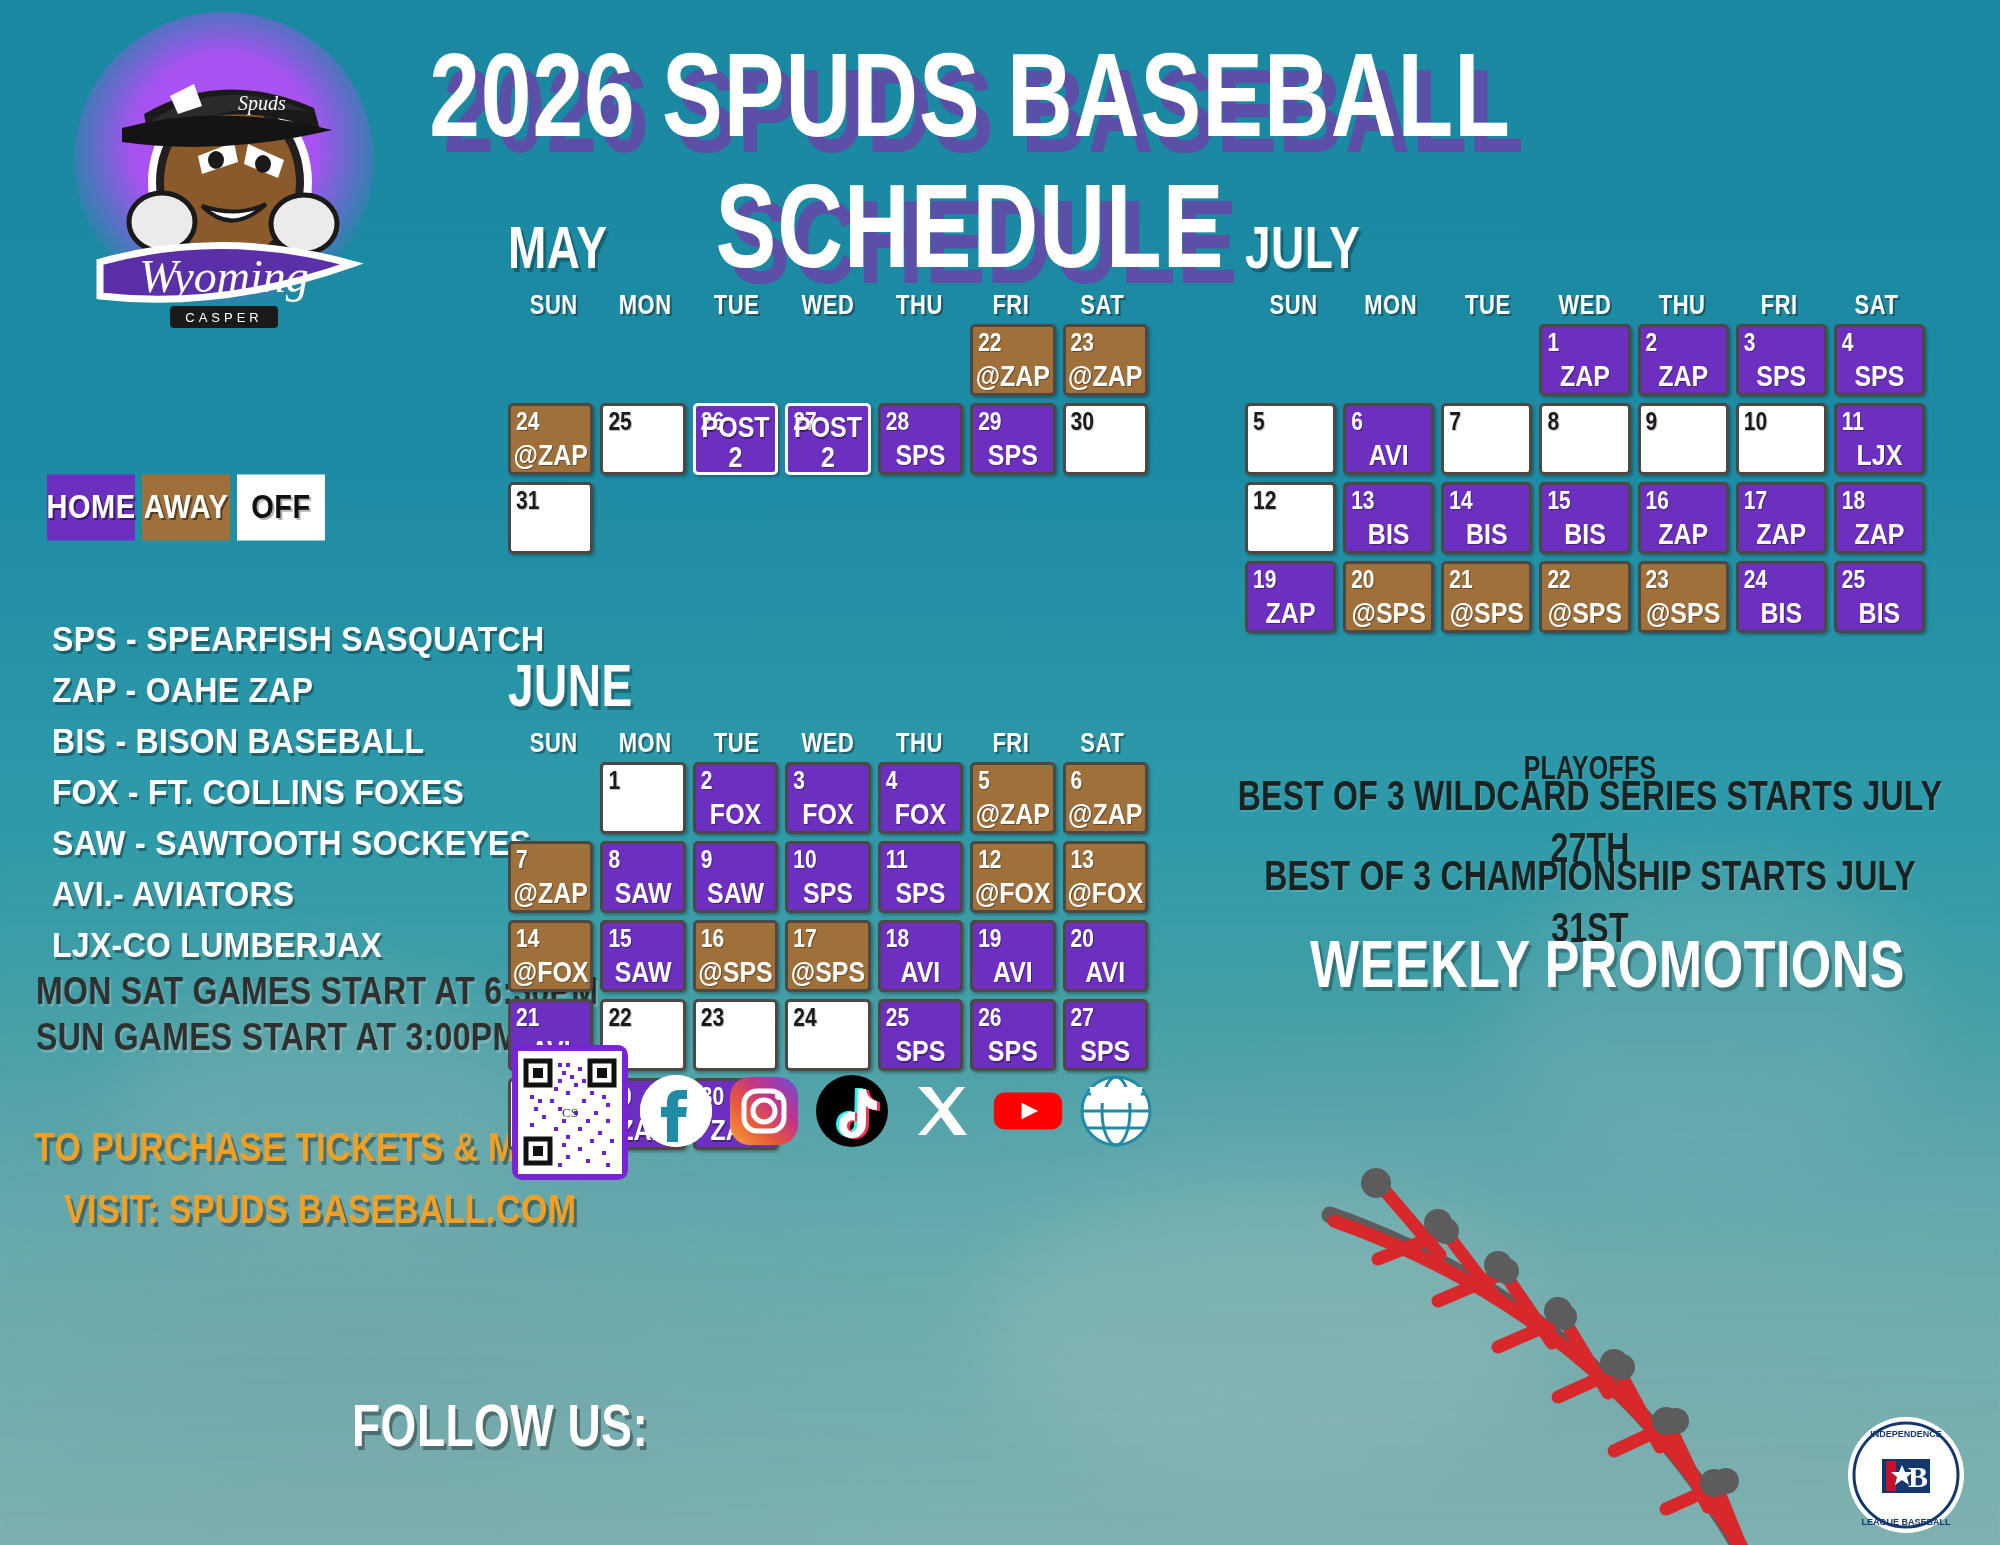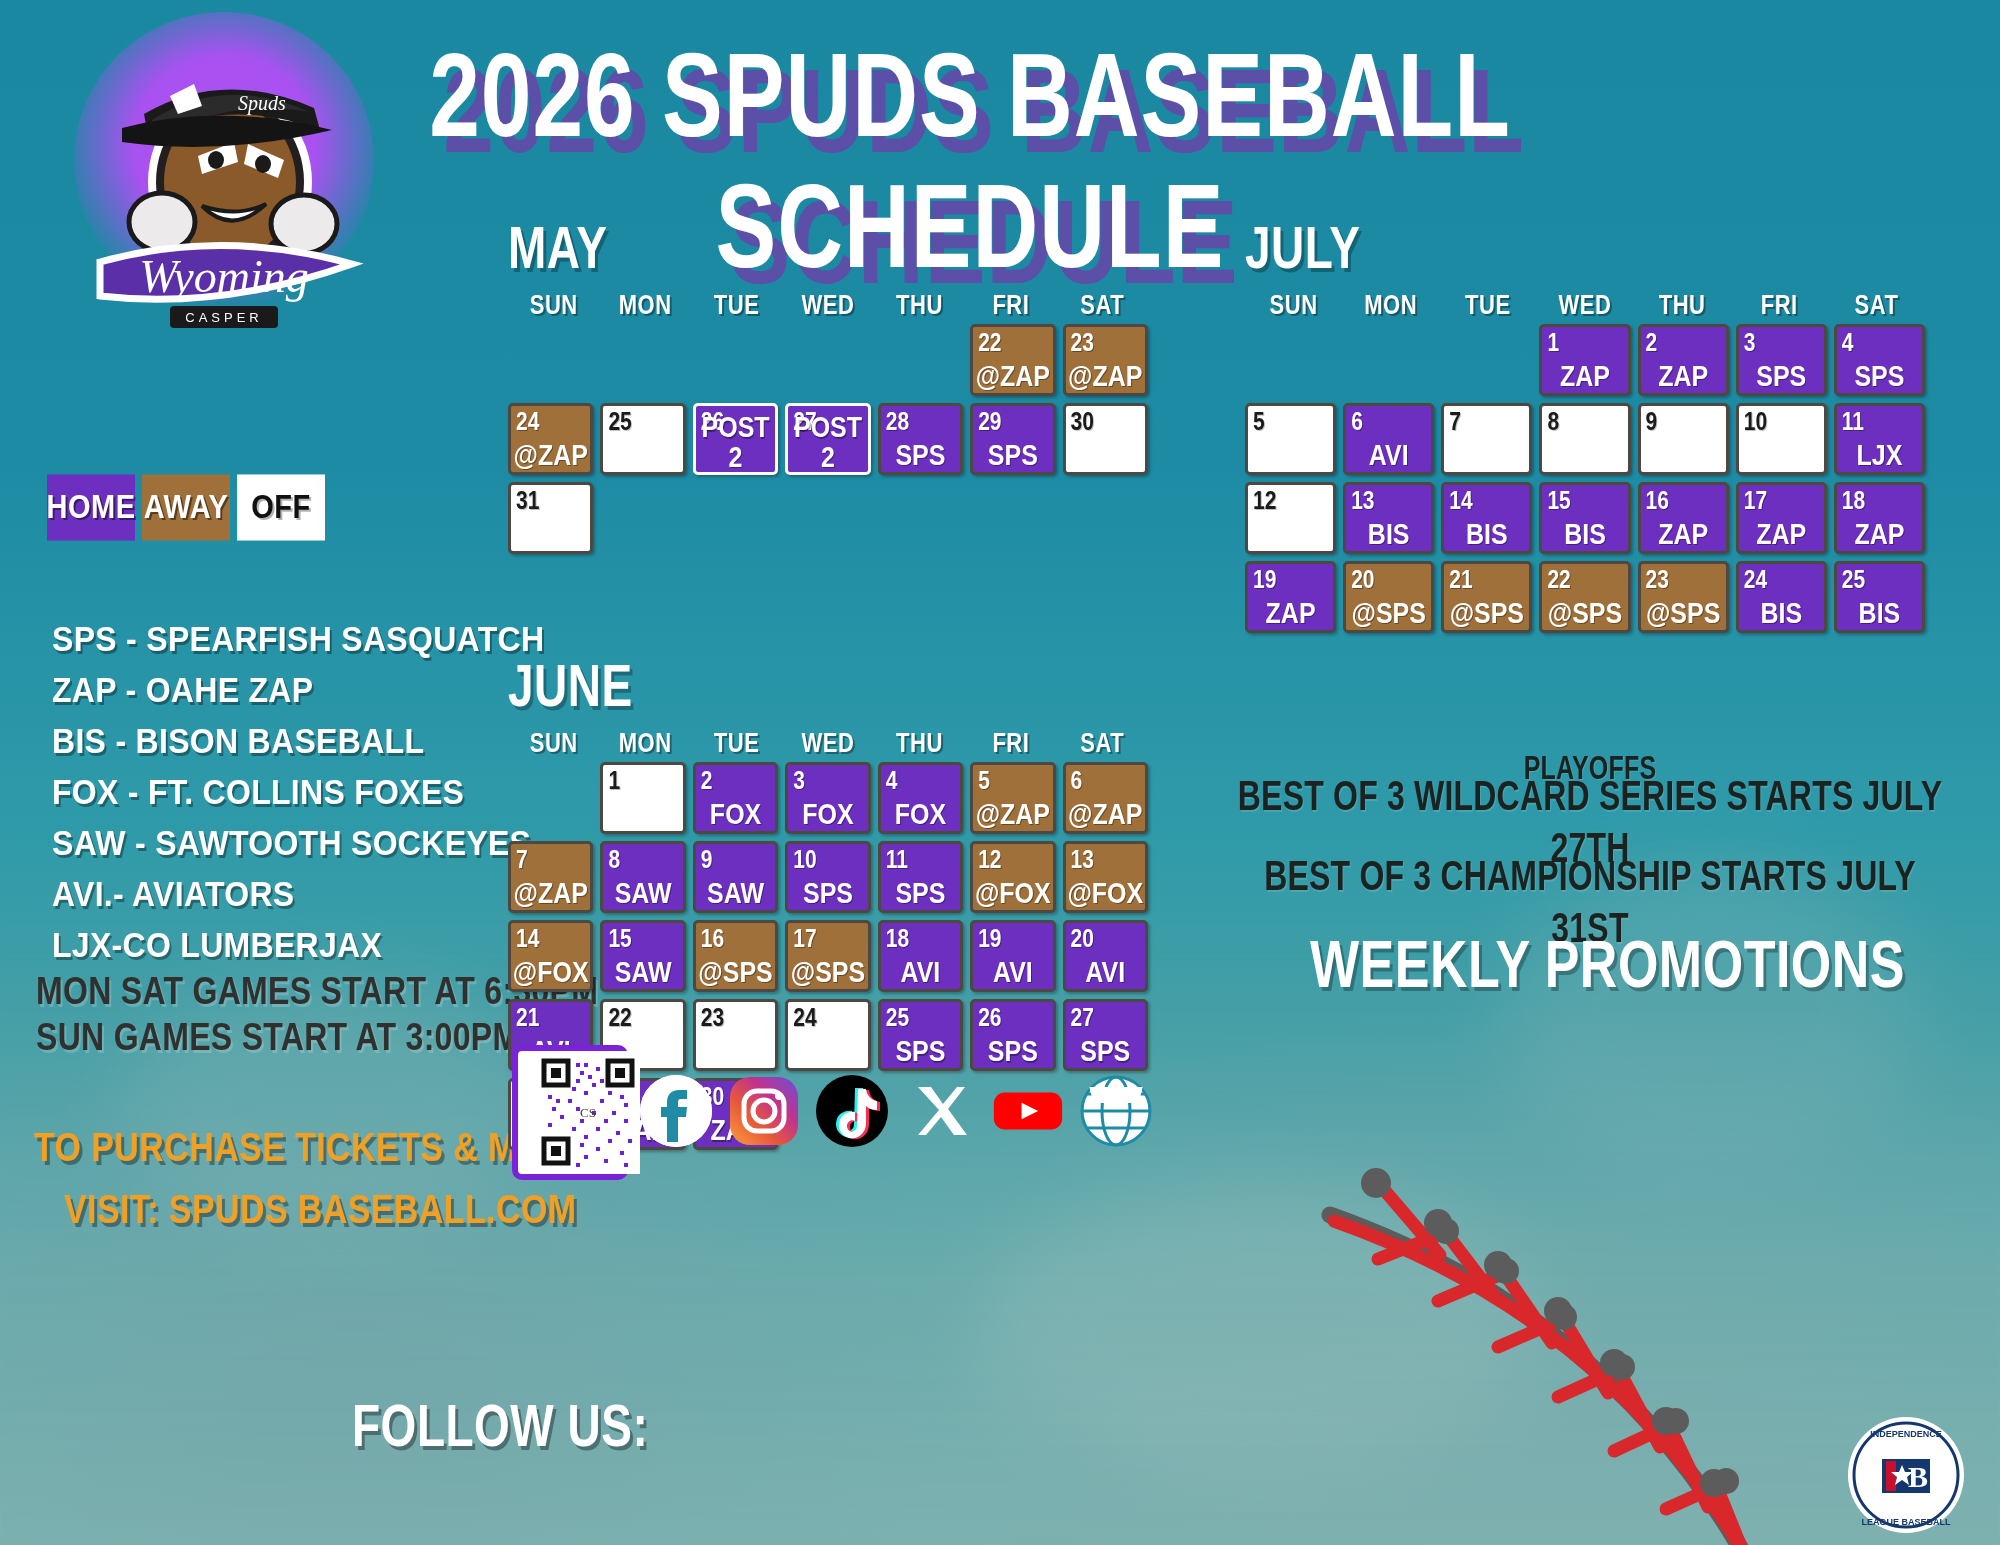--- a/index.html
+++ b/index.html
@@ -164,21 +164,21 @@
   
   #follow{
     position:absolute; left:352px; top:1390px;
     color:#fff;
     font-family:"Liberation Sans Narrow","Liberation Sans",sans-serif;
     font-weight:bold; font-size:46px; letter-spacing:.5px;
     transform:scaleY(1.3); transform-origin:left top;
     text-shadow:3px 3px 0 rgba(0,0,0,.35);
   }
   #qr{ position:absolute; left:512px; top:1045px; width:116px; height:135px;
-       background:#fff; border:6px solid #7a22d8; border-radius:10px;padding-left:18px; }
+       background:#fff; border:6px solid #7a22d8; border-radius:10px; }
   #socials{ position:absolute; left:640px; top:1075px; display:flex; align-items:center; gap:16px; }
   .sic{ width:72px; height:72px; border-radius:50%; display:flex; align-items:center; justify-content:center; }
   #ilb{ position:absolute; right:34px; bottom:10px; width:120px; height:120px; }
 </style>
 </head>
 <body>
 
 <div id="bg-base"></div>
 <div id="bg-field"></div>
 <div class="blurblob" style="left:120px;top:980px;width:420px;height:260px;background:#86b6b4;"></div>

